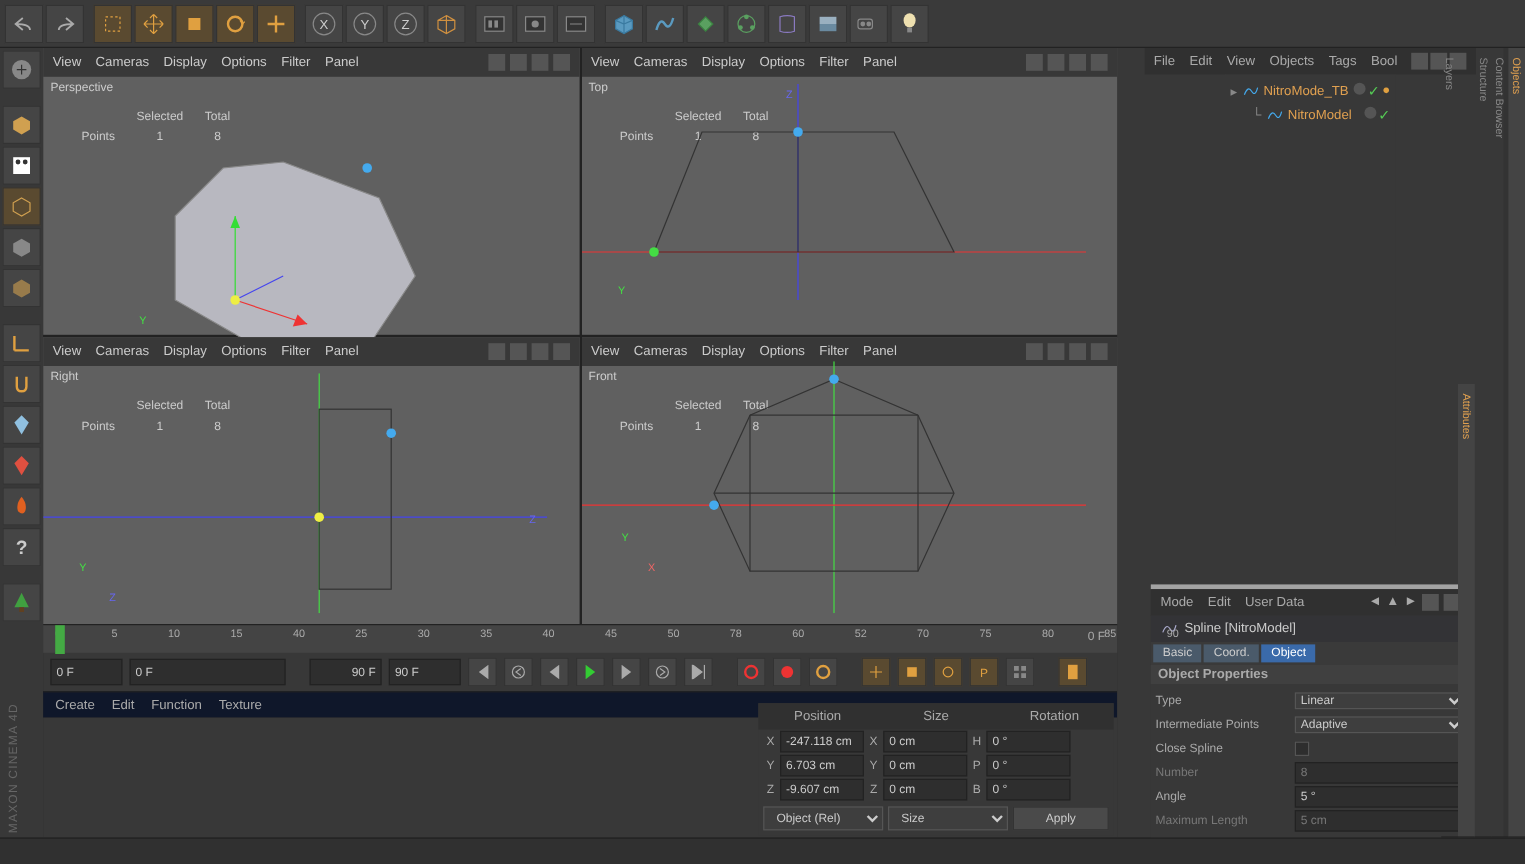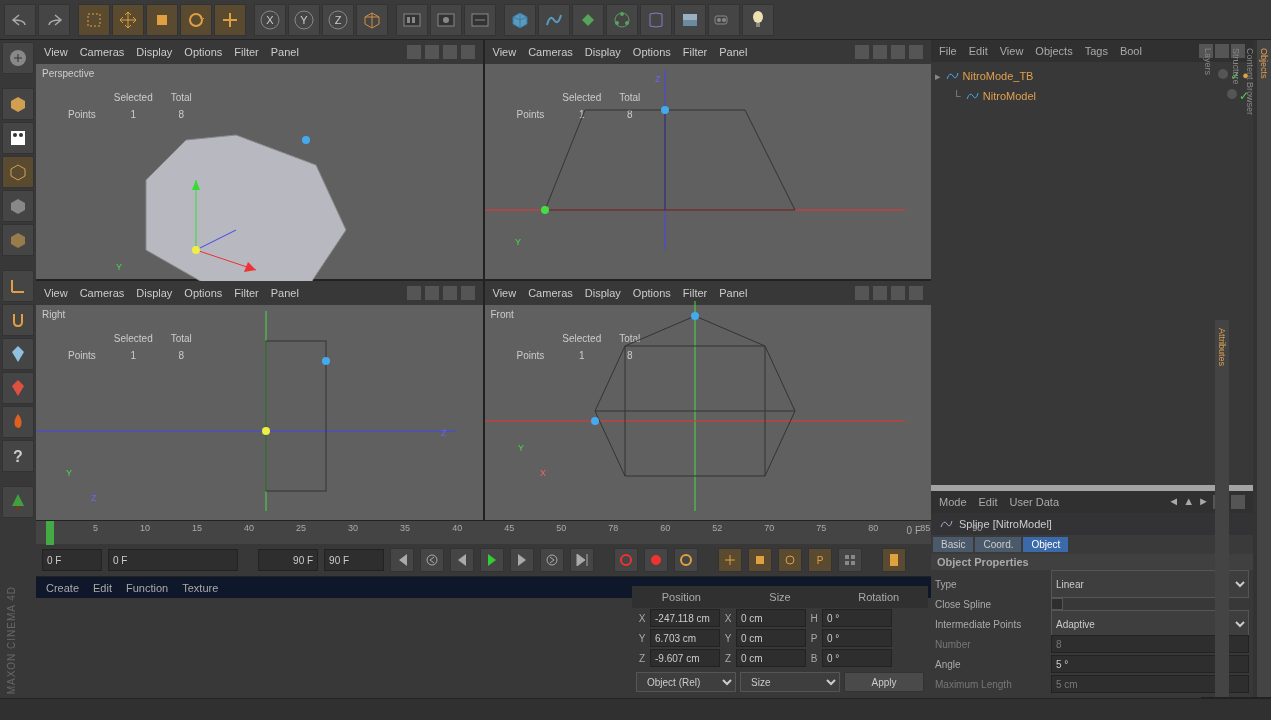--- a/index.html
+++ b/index.html
@@ -33,45 +33,45 @@
 .coord-panel { background: #383838; width: 296px; position: absolute; bottom: 24px; right: 343px; }
 .coord-header { height: 22px; display: flex; align-items: center; background: #303030; }
 .coord-header span { flex: 1; text-align: center; font-size: 11px; }
 .coord-row { display: flex; align-items: center; height: 20px; gap: 2px; padding: 0 4px; }
 .coord-label { width: 12px; font-size: 10px; text-align: center; }
 .coord-input { width: 70px; height: 18px; background: #2e2e2e; border: 1px solid #222; color: #ccc; padding: 0 4px; font-size: 10px; }
 .coord-footer { display: flex; gap: 4px; padding: 4px; }
 .coord-dropdown { height: 20px; background: #3e3e3e; border: 1px solid #555; color: #ccc; font-size: 10px; padding: 0 6px; flex: 1; }
 .apply-btn { width: 80px; height: 20px; background: #4a4a4a; border: 1px solid #333; color: #ccc; font-size: 10px; }
 .right-panel { width: 340px; background: #383838; display: flex; }
-.right-main { flex: 1; display: flex; flex-direction: column; }
+.right-main { flex: 1; display: flex; flex-direction: column; align-items: center; }
 .right-tabs { width: 18px; background: #333; display: flex; flex-direction: column; writing-mode: vertical-rl; }
 .right-tab-item { padding: 8px 2px; font-size: 9px; color: #888; cursor: pointer; border-bottom: 1px solid #222; }
 .right-tab-item.active { background: #444; color: #e0a050; }
 .obj-menu { height: 22px; background: #303030; display: flex; align-items: center; padding: 0 8px; gap: 12px; font-size: 11px; }
 .obj-tree { flex: 1; background: #383838; padding: 4px; min-height: 300px; }
 .tree-item { display: flex; align-items: center; height: 20px; gap: 4px; font-size: 11px; }
 .tree-indent { width: 14px; }
 .tree-label { color: #e0a050; }
 .tree-icons { margin-left: auto; display: flex; gap: 2px; }
 .tree-dot { width: 10px; height: 10px; border-radius: 50%; background: #555; }
 .tree-check { color: #5c5; font-size: 12px; }
-.attr-panel { background: #383838; border-top: 6px solid #a3a3a3; margin-top: 32px; }
+.attr-panel { background: #383838; border-top: 4px solid #a3a3a3; margin-top: 32px; }
 .attr-menu { height: 22px; background: #303030; display: flex; align-items: center; padding: 0 8px; gap: 12px; font-size: 11px; }
 .attr-title { height: 22px; background: #333336; display: flex; align-items: center; padding: 0 8px; gap: 6px; font-size: 11px; color: #ccc; }
 .attr-tabs { display: flex; background: #3a3a3a; padding: 2px; gap: 2px; }
 .attr-tab { padding: 2px 8px; font-size: 10px; background: #4a5a6a; color: #ccc; cursor: pointer; }
 .attr-tab.active { background: #3a6aaa; color: #fff; }
 .attr-section { padding: 2px 6px; background: #404040; font-weight: bold; font-size: 11px; }
 .attr-rows { padding: 4px; }
 .attr-row { display: flex; align-items: center; height: 20px; gap: 4px; font-size: 10px; }
 .attr-label { width: 112px; color: #aaa; }
 .attr-label::after { content: ""; }
 .attr-input { flex: 1; height: 18px; background: #2e2e2e; border: 1px solid #222; color: #ccc; padding: 0 4px; font-size: 10px; }
-.attr-select { flex: 1; height: 28px; background: #3e3e3e; border: 1px solid #555; color: #ccc; font-size: 10px; }
+.attr-select { flex: 1; height: 14px; background: #3e3e3e; border: 1px solid #555; color: #ccc; font-size: 10px; }
 .attr-check { width: 12px; height: 12px; background: #2e2e2e; border: 1px solid #555; }
 .status-bar { position: absolute; bottom: 0; left: 0; right: 0; height: 22px; background: #303030; border-top: 1px solid #222; }
 .brand { position: absolute; bottom: 26px; left: 6px; writing-mode: vertical-rl; transform: rotate(180deg); font-size: 10px; color: #666; letter-spacing: 1px; }
 svg { display: block; }
 </style>
 </head>
 <body>
 
 <div class="toolbar-top">
   <div class="tool-btn">
@@ -338,20 +338,21 @@
           <span class="vp-menu-item">Options</span>
           <span class="vp-menu-item">Filter</span>
           <span class="vp-menu-item">Panel</span>
           <div class="vp-menu-right">
               <div class="vp-icon-sm"></div>
               <div class="vp-icon-sm"></div>
               <div class="vp-icon-sm"></div>
               <div class="vp-icon-sm"></div>
             </div>
         </div>
+        <div class="vp-title">Top</div>
         <table class="vp-stats">
           <tbody>
               <tr>
                 <th></th>
                 <th>Selected</th>
                 <th>Total</th>
               </tr>
           <tr>
                 <td>Points</td>
                 <td>1</td>
@@ -658,26 +659,26 @@
           <div class="attr-tab">Coord.</div>
           <div class="attr-tab active">Object</div>
         </div>
         <div class="attr-section">Object Properties</div>
         <div class="attr-rows">
           <div class="attr-row">
               <span class="attr-label">Type</span>
               <select class="attr-select"><option>Linear</option></select>
             </div>
           <div class="attr-row">
+              <span class="attr-label">Intermediate Points</span>
+              <select class="attr-select"><option>Adaptive</option></select>
+            </div>
+          <div class="attr-row">
               <span class="attr-label">Close Spline</span>
               <div class="attr-check"></div>
-            </div>
-          <div class="attr-row">
-              <span class="attr-label">Intermediate Points</span>
-              <select class="attr-select"><option>Adaptive</option></select>
             </div>
           <div class="attr-row">
               <span class="attr-label" style="color:#777">Number</span>
               <input class="attr-input" style="color: rgb(119, 119, 119);" value="8">
             </div>
           <div class="attr-row">
               <span class="attr-label">Angle</span>
               <input class="attr-input" value="5 °" style="">
             </div>
           <div class="attr-row">

